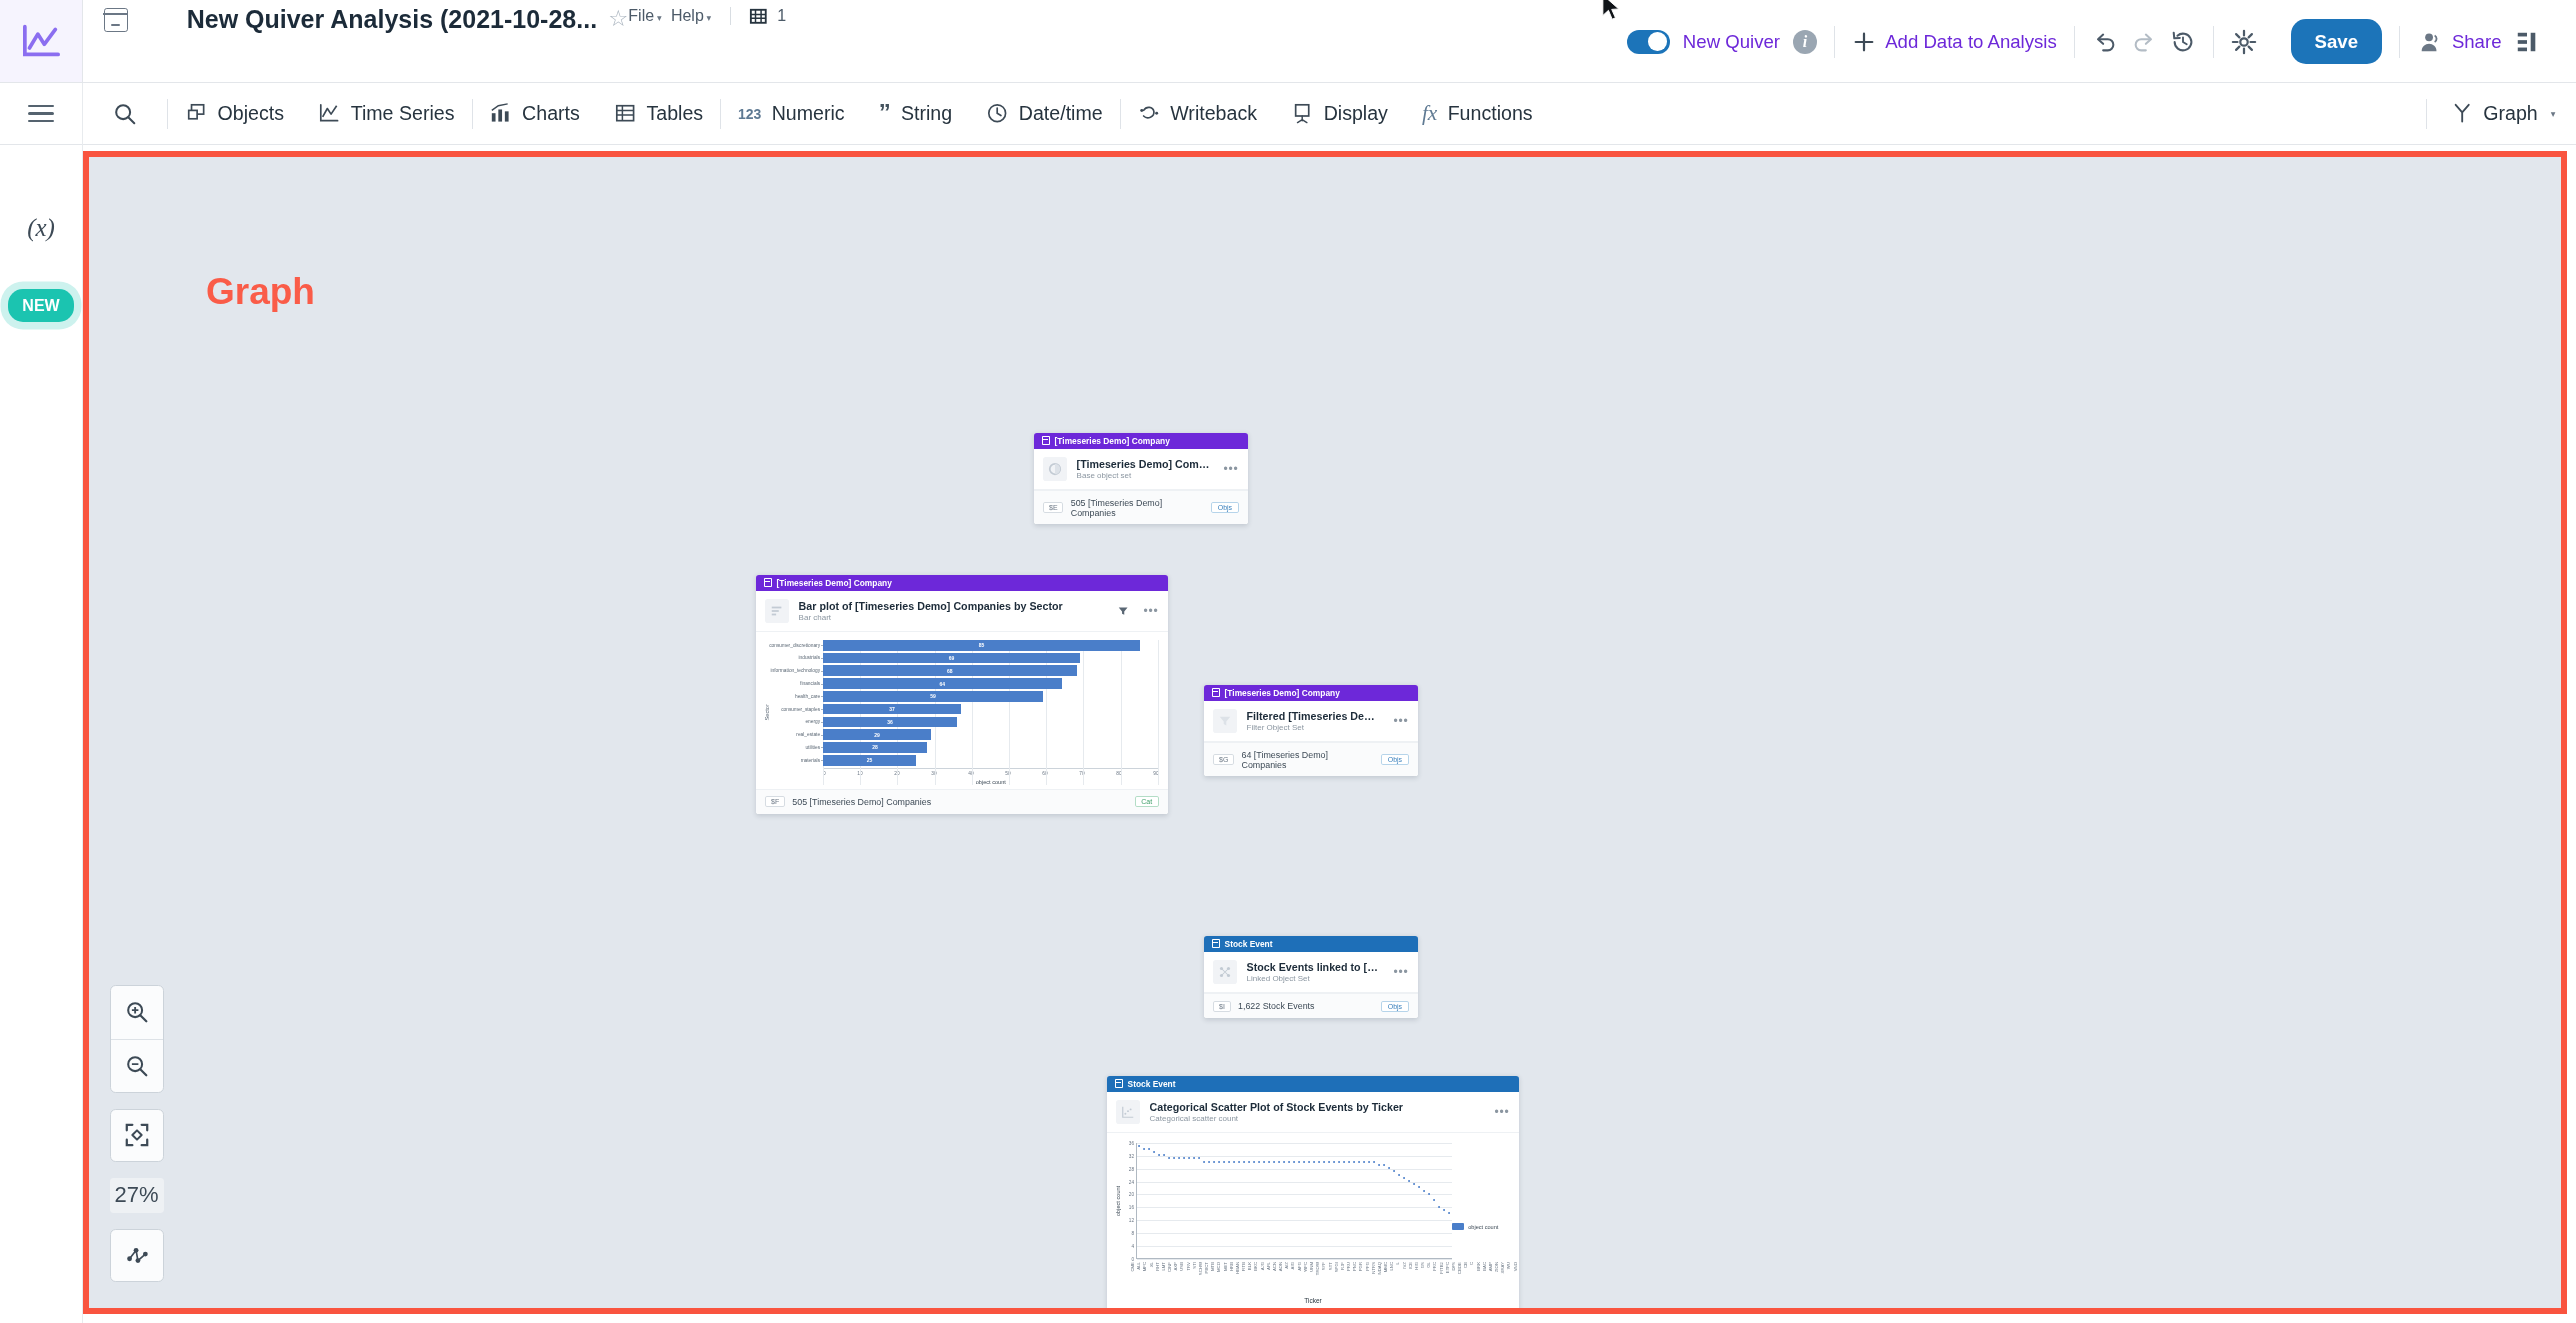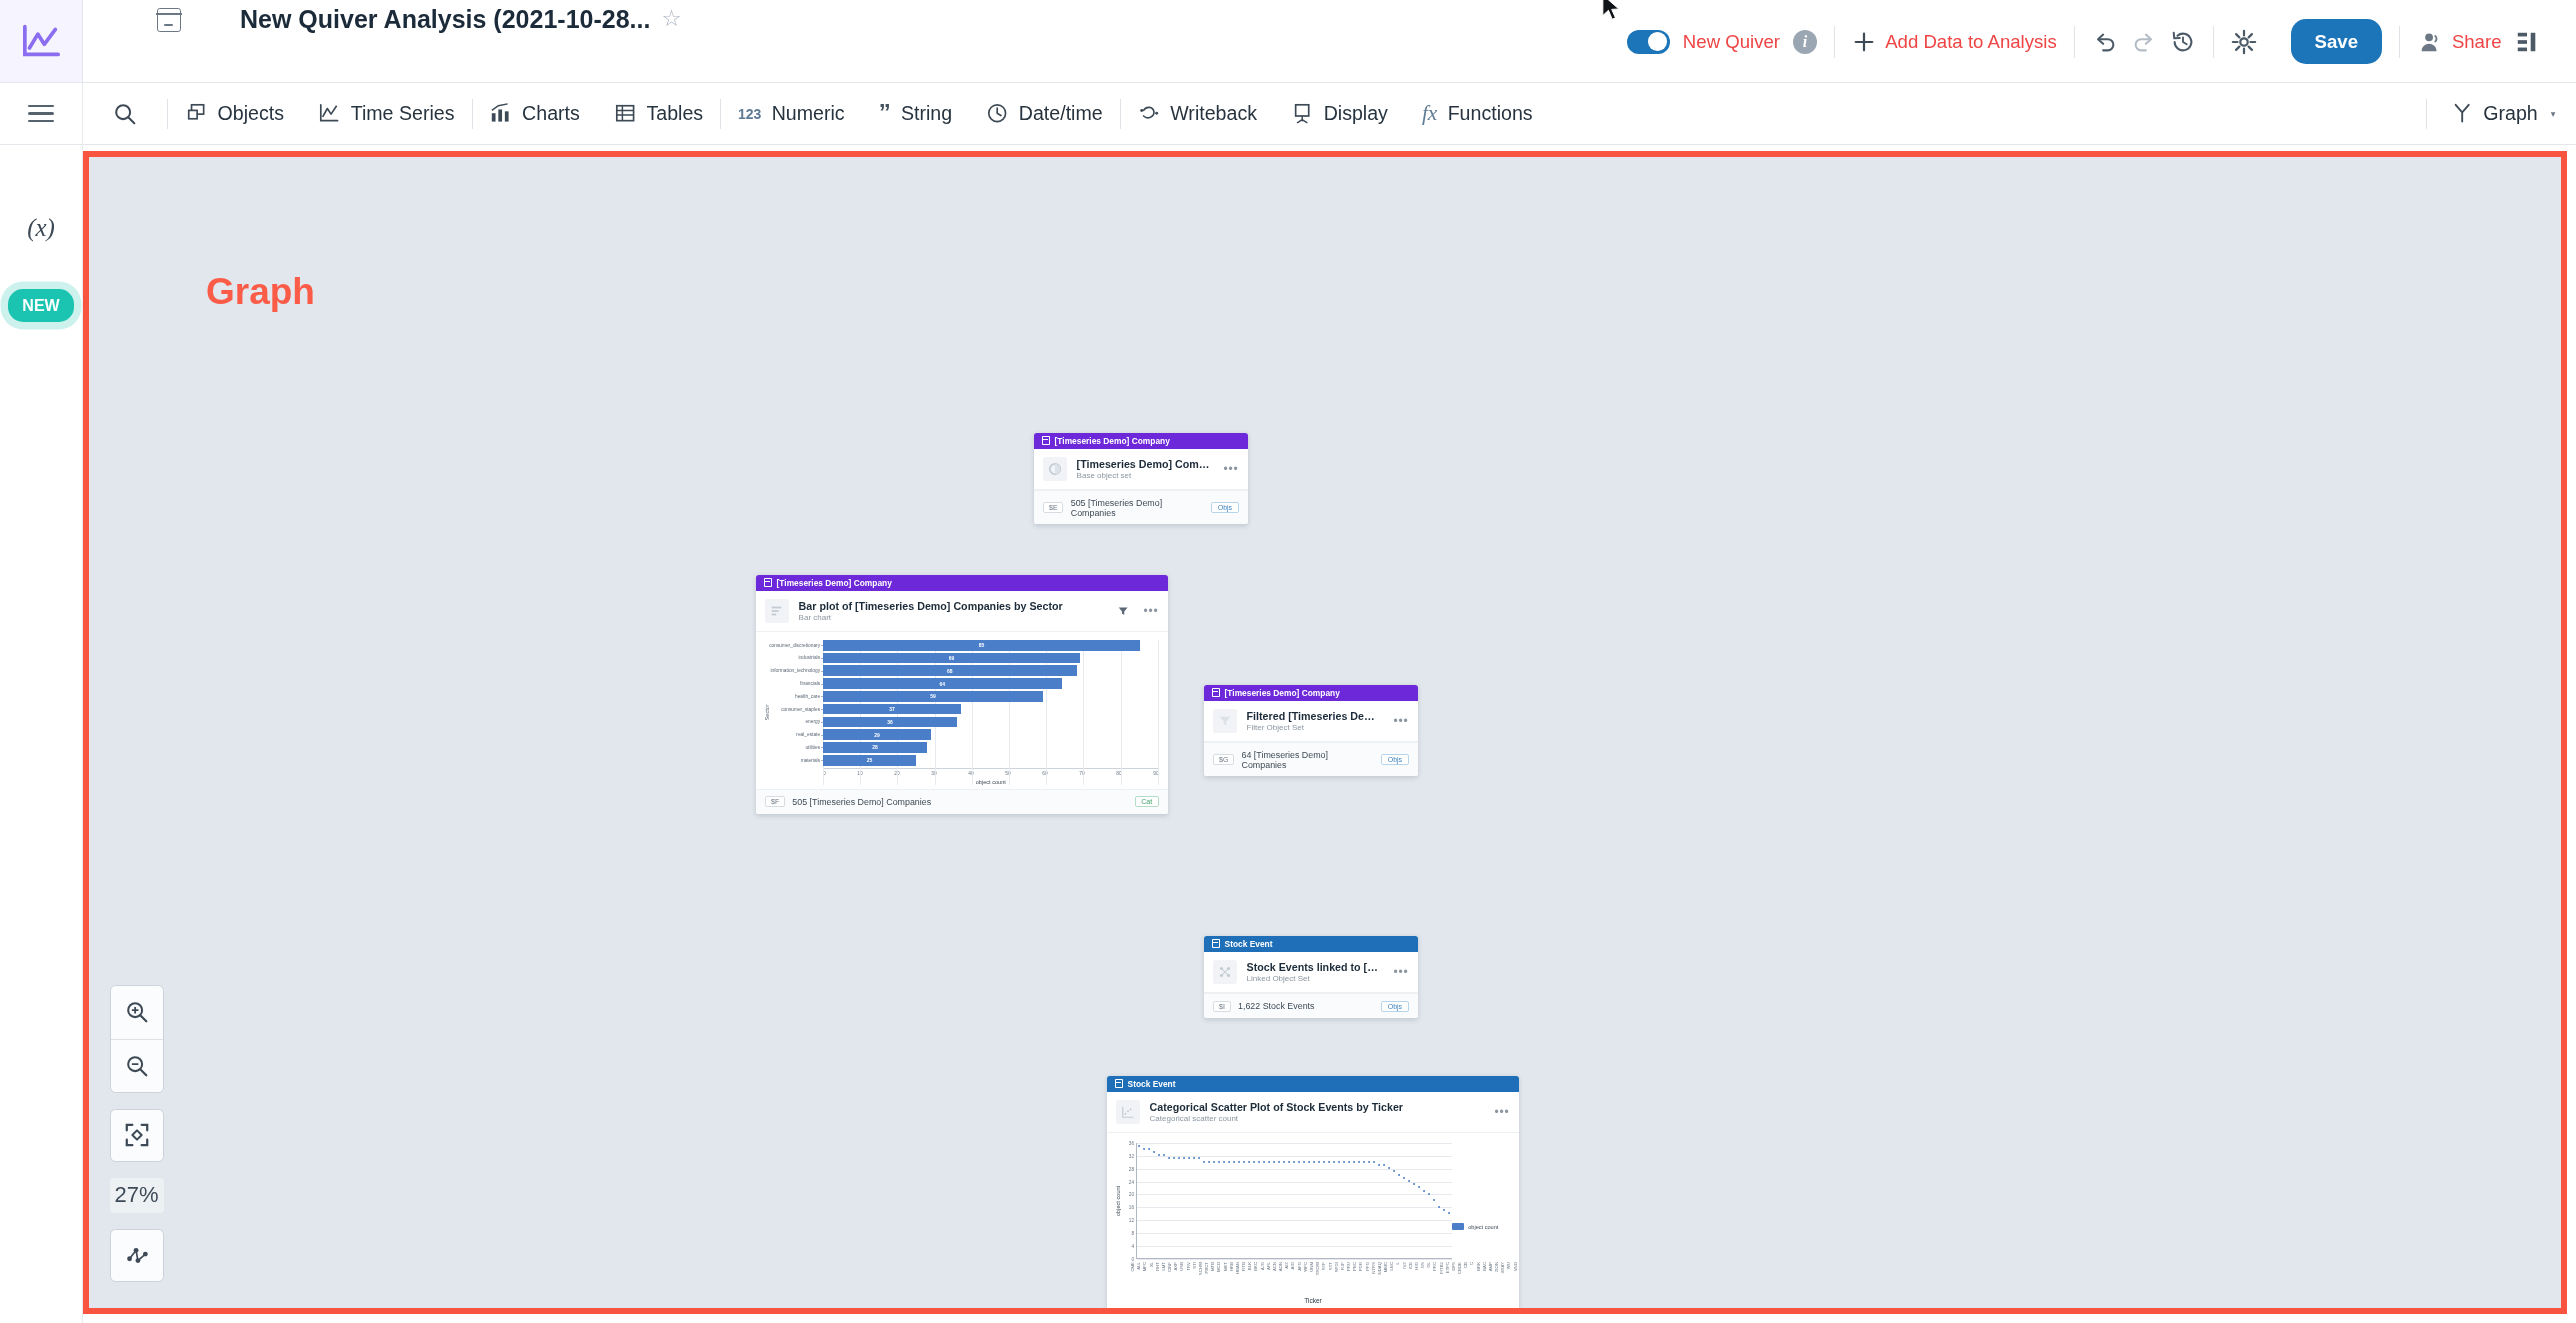--- a/index.html
+++ b/index.html
@@ -101,21 +101,21 @@
     position: relative;
     flex: none;
     cursor: pointer;
   }
   .toggle-pill:after {
     content: "";
     position: absolute;
     width: 18.6px; height: 18.6px; border-radius: 50%;
     background: #fff; top: 2.8px; left: 21.4px;
   }
-  .tb-label { font-size: 18.6px; color: #ef4444; white-space: nowrap; }
+  .tb-label { font-size: 18.6px; color: #6d28d9; white-space: nowrap; }
   .info-icon {
     width: 24px; height: 24px; border-radius: 50%;
     background: #9aa6b2; color: #fff;
     font-size: 16px; font-weight: bold; font-style: italic;
     display: flex; align-items: center; justify-content: center;
     font-family: "Liberation Serif", serif;
     cursor: pointer;
   }
   .icon-btn {
     display: flex; align-items: center; justify-content: center;
@@ -432,20 +432,36 @@
       <path d="M4 4 L4 34 L40 34" fill="none" stroke="#8b6ef0" stroke-width="4" stroke-linecap="round"></path>
       <path d="M9 27 L18 12 L25 23 L37 7" fill="none" stroke="#8b6ef0" stroke-width="4" stroke-linejoin="round" stroke-linecap="round"></path>
     </svg>
   </div>
 
   <div class="titleblock">
     <div class="title-row">
       <div class="doc-icon"></div>
       <div class="doc-title">New Quiver Analysis (2021-10-28...</div>
       <div class="star-icon">☆</div>
+    </div>
+    <div class="menu-row">
+      <span class="menu-item">
+        <span>File</span><span class="caret">▾</span>
+      </span>
+      <span class="menu-item">
+        <span>Help</span><span class="caret">▾</span>
+      </span>
+      <span class="vdiv"></span>
+      <span class="branch-icon">
+        <svg width="18.6" height="18.6" viewBox="0 0 20 20">
+          <rect x="2" y="3" width="16" height="14" fill="none" stroke="#27343f" stroke-width="2"></rect>
+          <path d="M2 8 H18 M2 12 H18 M7 3 V17 M13 3 V17" stroke="#27343f" stroke-width="1.6"></path>
+        </svg>
+      </span>
+      <span>1</span>
     </div>
   </div>
 
   <div class="topbar-right">
     <div class="tb-group">
       <div class="toggle-pill"></div>
       <div class="tb-label">New Quiver</div>
       <div class="info-icon">i</div>
     </div>
     <div class="tb-sep"></div>

